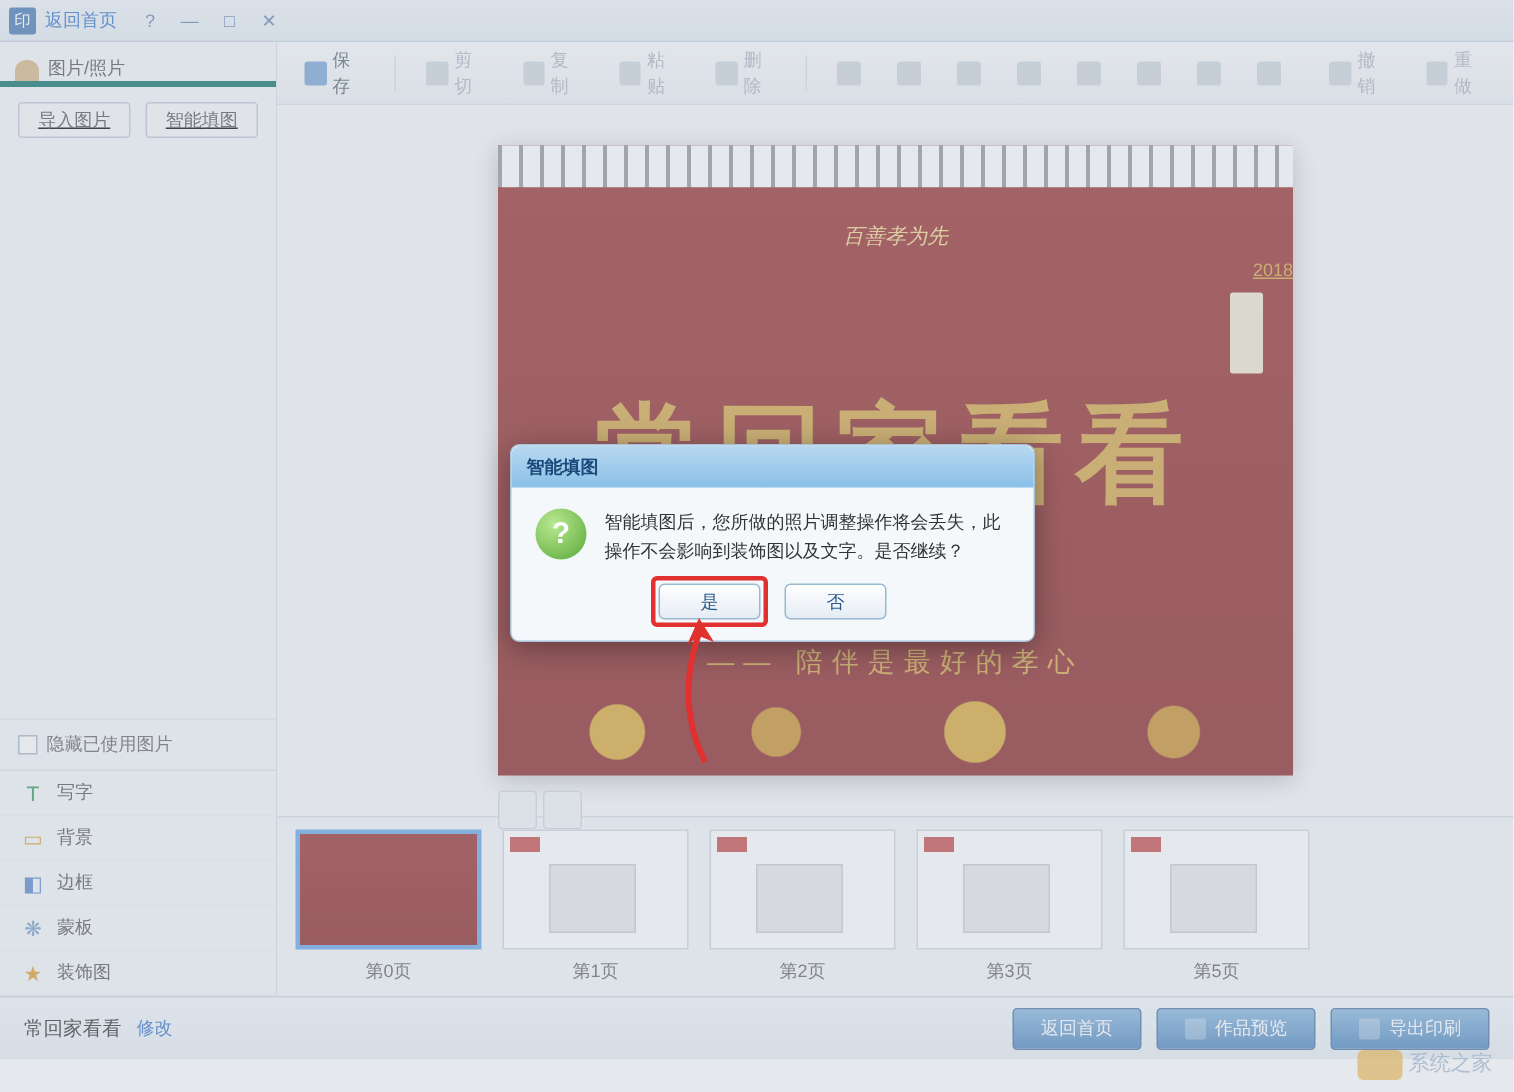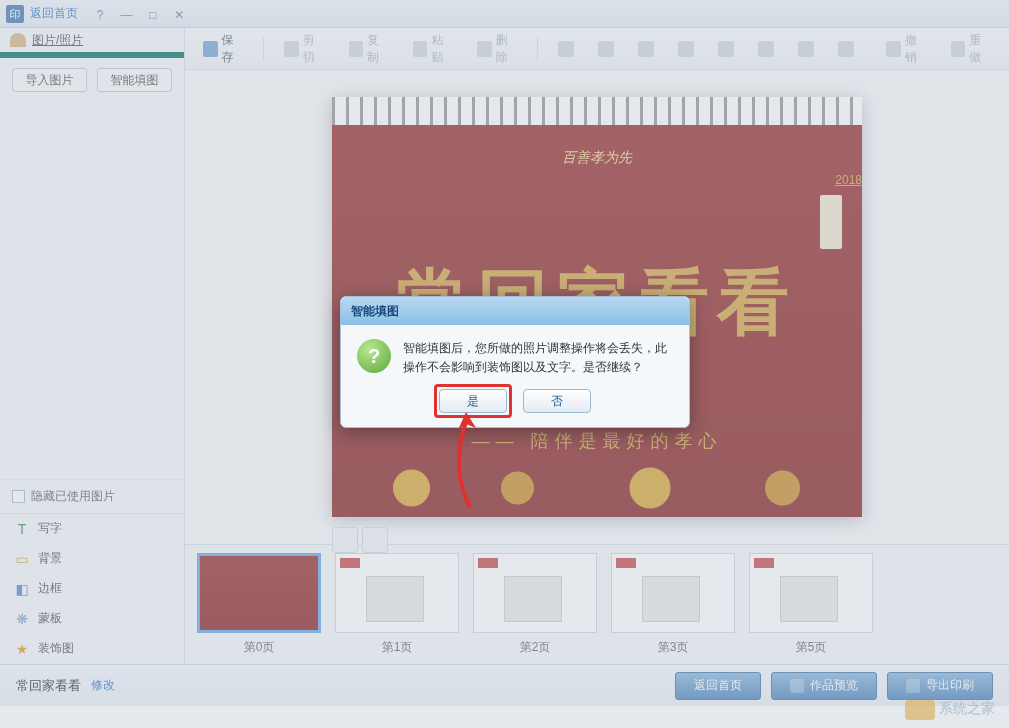--- a/index.html
+++ b/index.html
@@ -7,23 +7,23 @@
     
     .titlebar { height: 28px; background: linear-gradient(#f0f4f8, #e4ecf4); border-bottom: 1px solid #c8d4e0; display: flex; align-items: center; padding: 0 6px; }
     .titlebar .app-icon { width: 18px; height: 18px; background: #4a7db5; color: #fff; font-size: 11px; text-align: center; line-height: 18px; border-radius: 2px; margin-right: 6px; }
     .titlebar .title { font-size: 12px; color: #333; flex: 1; }
     .titlebar .home-link { color: #3a7acc; font-size: 12px; margin-right: 10px; text-decoration: none; cursor: pointer; }
     .win-controls span { display: inline-block; width: 20px; height: 16px; text-align: center; line-height: 16px; color: #6a8ab0; font-size: 12px; cursor: pointer; margin-left: 2px; }
     
     .app-body { display: flex; height: 636px; }
     
     .sidebar { width: 185px; background: #f5f7fa; border-right: 1px solid #d8e0e8; display: flex; flex-direction: column; }
-    .sidebar-header { height: 30px; display: flex; align-items: center; padding: 0 10px; border-bottom: 6px solid #0f766e; font-size: 12px; color: #555; text-decoration: underline; }
+    .sidebar-header { height: 30px; display: flex; align-items: flex-end; padding: 0 10px; border-bottom: 4px solid #0f766e; font-size: 12px; color: #555; }
     .sidebar-header .person-icon { width: 16px; height: 14px; background: #d8b88a; border-radius: 50% 50% 0 0; margin-right: 6px; position: relative; }
-    .sidebar-btns { padding: 10px 12px; display: flex; gap: 10px; }
+    .sidebar-btns { padding: 10px 12px; display: flex; gap: 10px; text-decoration: underline; }
     .sidebar-btns button { flex: 1; height: 24px; font-size: 12px; background: #f8f9fb; border: 1px solid #c0cad6; border-radius: 3px; cursor: pointer; color: #555; }
     .sidebar-spacer { flex: 1; }
     .hide-used { padding: 8px 12px; font-size: 12px; color: #666; display: flex; align-items: center; gap: 6px; border-top: 1px solid #e8ecf0; }
     .hide-used .checkbox { width: 13px; height: 13px; border: 1px solid #aab8c8; background: #fff; }
     
     .tool-tabs { border-top: 1px solid #e0e6ec; }
     .tool-tab { height: 30px; display: flex; align-items: center; padding: 0 14px; font-size: 12px; color: #555; cursor: pointer; border-bottom: 1px solid #eef2f6; }
     .tool-tab .ticon { width: 16px; height: 16px; margin-right: 8px; display: flex; align-items: center; justify-content: center; font-size: 14px; }
     
     .main-area { flex: 1; display: flex; flex-direction: column; background: #fafbfc; }

